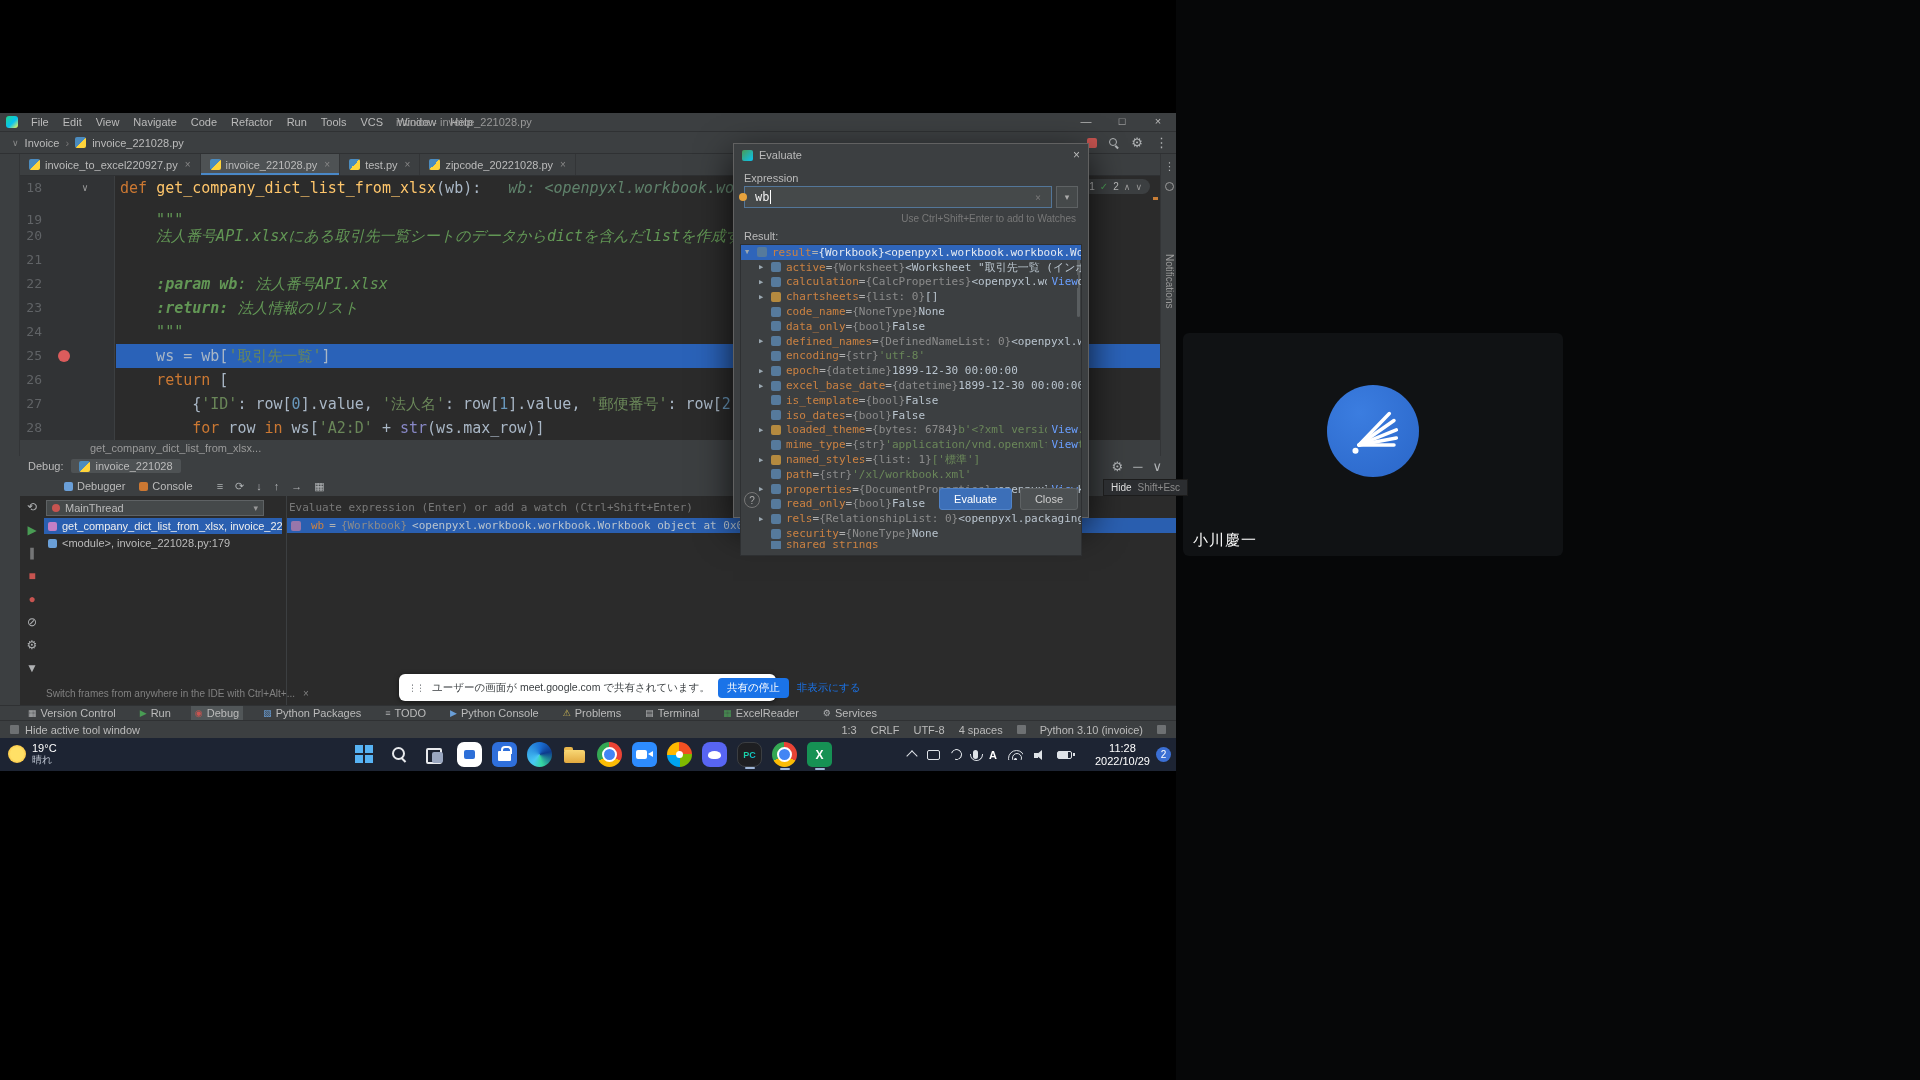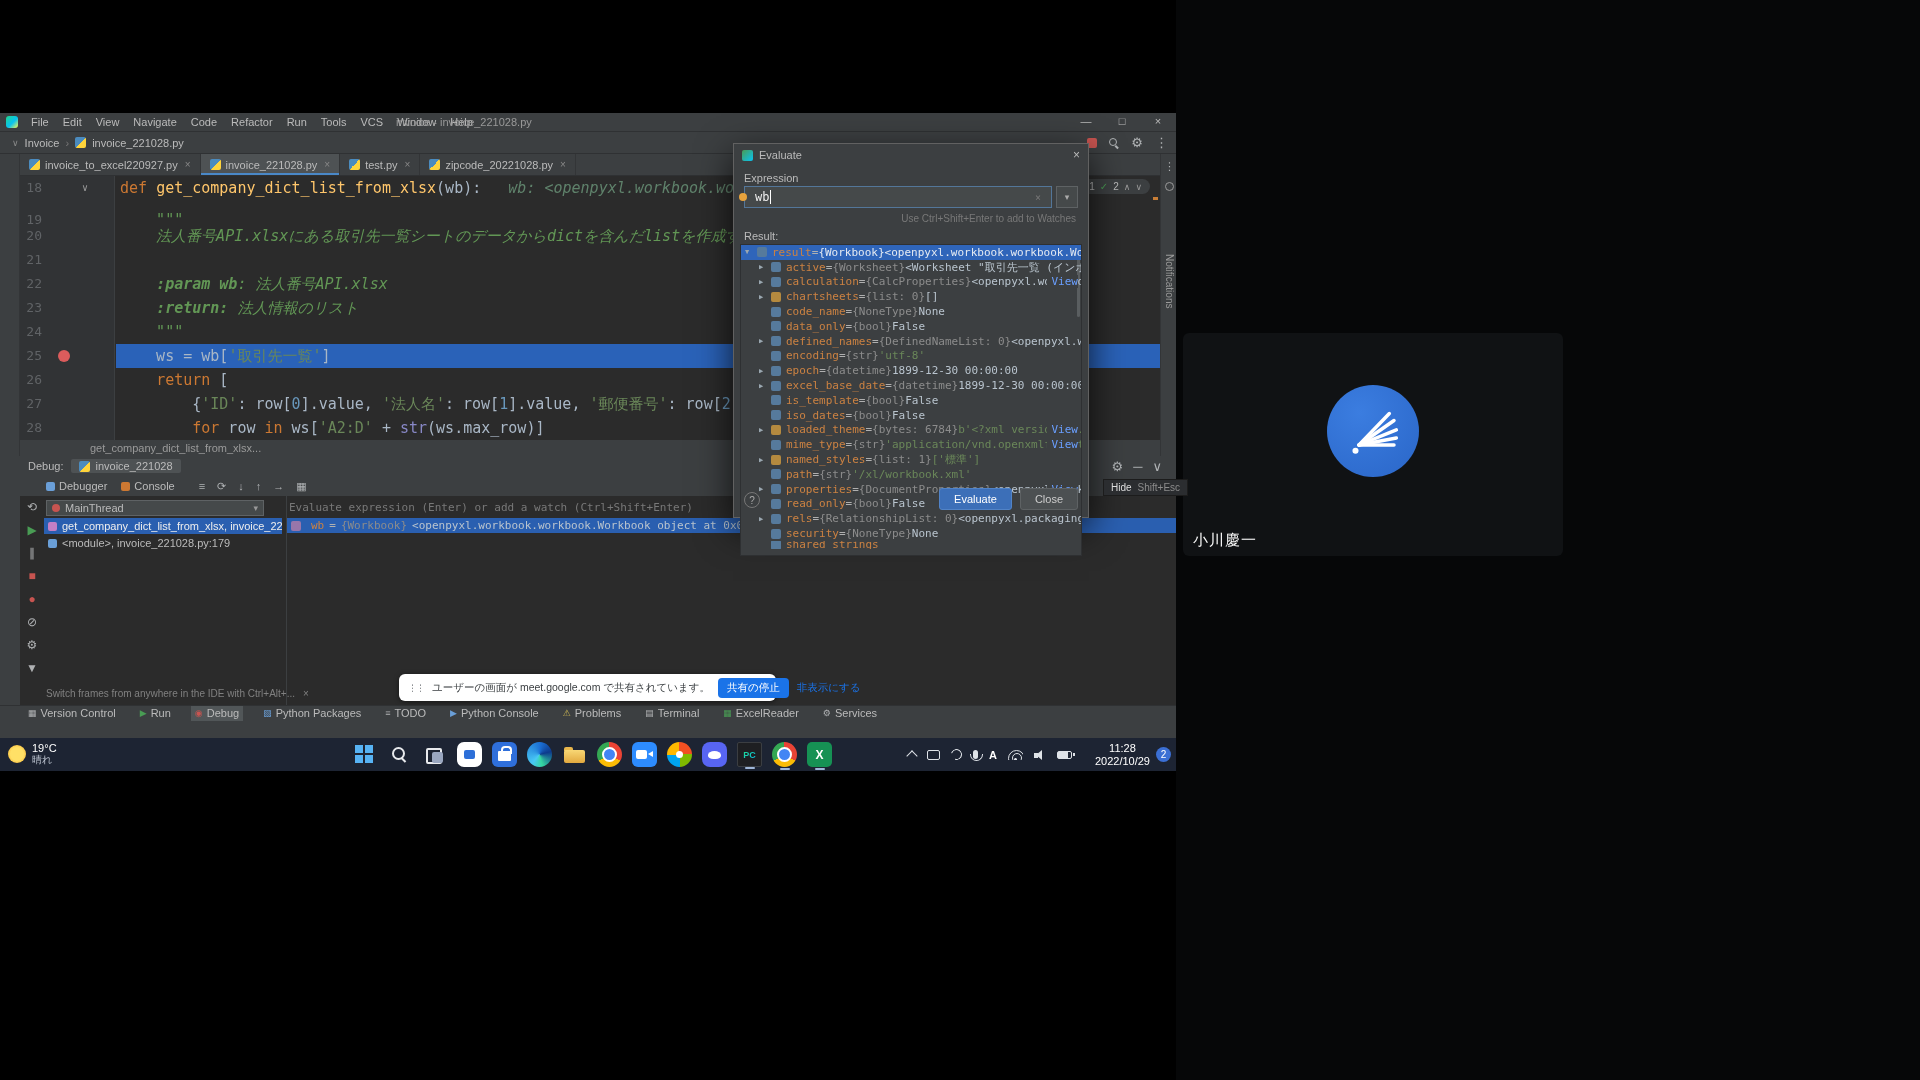--- a/index.html
+++ b/index.html
@@ -75,21 +75,21 @@
   .right-stripe{position:absolute;right:0;top:41px;width:16px;height:551px;background:#3c3f41;border-left:1px solid #333537}
   .vlabel{position:absolute;writing-mode:vertical-rl;color:#9a9a9a;font-size:10px;left:3px}
   .rs-icon{position:absolute;left:3px;color:#b0b3b5;font-size:11px}
   .copilot-dot{position:absolute;left:4px;top:28px;width:9px;height:9px;border:1.5px solid #9a9a9a;border-radius:50%}
 
   
   .debug{position:absolute;top:343px;left:0;width:100%;height:249px;background:#3c3f41}
   .dbg-header{position:absolute;top:0;left:0;right:0;height:20px;display:flex;align-items:center;gap:8px;padding-left:28px}
   .dbg-session{display:flex;align-items:center;gap:5px;background:#4e5254;padding:1px 8px;border-radius:2px}
   .dbg-right{position:absolute;right:14px;display:flex;gap:10px;align-items:center}
-  .dbg-toolbar{position:absolute;top:20px;left:0;right:0;height:20px;display:flex;align-items:center;gap:14px;padding-left:46px}
+  .dbg-toolbar{position:absolute;top:20px;left:0;right:0;height:20px;display:flex;align-items:center;gap:14px;padding-left:64px}
   .dbg-tab{display:flex;align-items:center;gap:4px}
   .mini-sq{width:9px;height:9px;border-radius:2px;flex:none}
   .dbg-steps{display:flex;gap:12px;margin-left:10px}
   .dbg-content{position:absolute;top:40px;left:20px;right:0;bottom:0;background:#2b2b2b}
   .dbg-iconcol{position:absolute;left:0;top:4px;width:24px;display:flex;flex-direction:column;gap:9px;align-items:center}
   .dbg-iconcol span{font-size:12px;line-height:14px}
   .frames-pane{position:absolute;left:24px;top:0;width:242px;bottom:0}
   .thread-combo{position:absolute;left:2px;top:4px;width:218px;height:16px;background:#45494a;border:1px solid #5e6264;
     display:flex;align-items:center;gap:5px;padding:0 5px;color:#bbb}
   .thread-combo .dd{margin-left:auto;color:#999;font-size:9px}
@@ -191,21 +191,21 @@
   .kind-folder::after{content:"";position:absolute;left:2px;top:8px;width:21px;height:13px;background:linear-gradient(#f8d775,#e2a93f);border-radius:2px}
   .kind-chrome{border-radius:50%;background:conic-gradient(#ea4335 0 120deg,#fbbc05 120deg 240deg,#34a853 240deg 360deg)}
   .kind-chrome::after{content:"";width:11px;height:11px;background:#4285f4;border:2.5px solid #fff;border-radius:50%}
   .kind-cam{background:#2d8cff;border-radius:6px}
   .kind-cam::before{content:"";position:absolute;left:4px;top:8px;width:11px;height:9px;background:#fff;border-radius:2px}
   .kind-cam::after{content:"";position:absolute;left:16px;top:9px;border-top:3.5px solid transparent;border-bottom:3.5px solid transparent;border-right:5px solid #fff}
   .kind-pinwheel{border-radius:50%;background:conic-gradient(#f25022 0 90deg,#7fba00 90deg 180deg,#00a4ef 180deg 270deg,#ffb900 270deg 360deg)}
   .kind-pinwheel::after{content:"";width:7px;height:7px;background:#fff;border-radius:50%}
   .kind-discord{background:#5865f2;border-radius:8px}
   .kind-discord::after{content:"";width:13px;height:8px;background:#fff;border-radius:50% 50% 40% 40%}
-  .kind-pycharm{background:#1e1f22;border-radius:2px;border:1px solid #3b3e42}
+  .kind-pycharm{background:#1e1f22;border-radius:8px;border:1px solid #3b3e42}
   .kind-pycharm .app-glyph{background:linear-gradient(135deg,#21d789,#07c3f2);-webkit-background-clip:text;background-clip:text;color:transparent;font-weight:bold;font-size:9px}
   .kind-excel{background:#169154;border-radius:5px}
   .kind-excel .app-glyph{color:#fff;font-weight:bold;font-size:12px}
   .tray{position:absolute;right:104px;top:0;height:33px;display:flex;gap:11px;align-items:center}
   .t-chevron{width:8px;height:8px;border-left:1.5px solid #dfe3e8;border-top:1.5px solid #dfe3e8;transform:rotate(45deg);margin-top:3px}
   .t-display{width:13px;height:10px;border:1.5px solid #dfe3e8;border-radius:2px}
   .t-sync{width:11px;height:11px;border:1.5px solid #dfe3e8;border-radius:50%;border-left-color:transparent;transform:rotate(-30deg)}
   .t-mic{width:5px;height:9px;background:#dfe3e8;border-radius:3px;position:relative}
   .t-mic::after{content:"";position:absolute;left:-3px;top:4px;width:11px;height:6px;border:1.5px solid #dfe3e8;border-top:none;border-radius:0 0 7px 7px}
   .t-ime{color:#fff;font-size:11px;font-weight:bold}
@@ -461,20 +461,35 @@
         <span class="twb-item">
           <span class="ig" style="color: rgb(73, 156, 84);">▦</span>
           <span>ExcelReader</span>
         </span>
         <span class="twb-item">
           <span class="ig" style="color: rgb(175, 177, 179);">⚙</span>
           <span>Services</span>
         </span>
       </div>
 
+    <div class="statusbar">
+      <span class="sb-left">
+        <span class="sb-ico"></span>
+        <span>Hide active tool window</span>
+      </span>
+      <span class="sb-right">
+          <span>1:3</span>
+          <span>CRLF</span>
+          <span>UTF-8</span>
+          <span>4 spaces</span>
+          <span class="sb-ico"></span>
+          <span>Python 3.10 (invoice)</span>
+          <span class="sb-ico"></span>
+        </span>
+    </div>
   </div>
 
   <div class="dialog">
     <div class="dlg-title">
       <span class="dlg-ico"></span>
       <span>Evaluate</span>
       <span class="dlg-close">×</span>
     </div>
     <div class="expr-label">Expression</div>
     <div class="orange-dot"></div>

